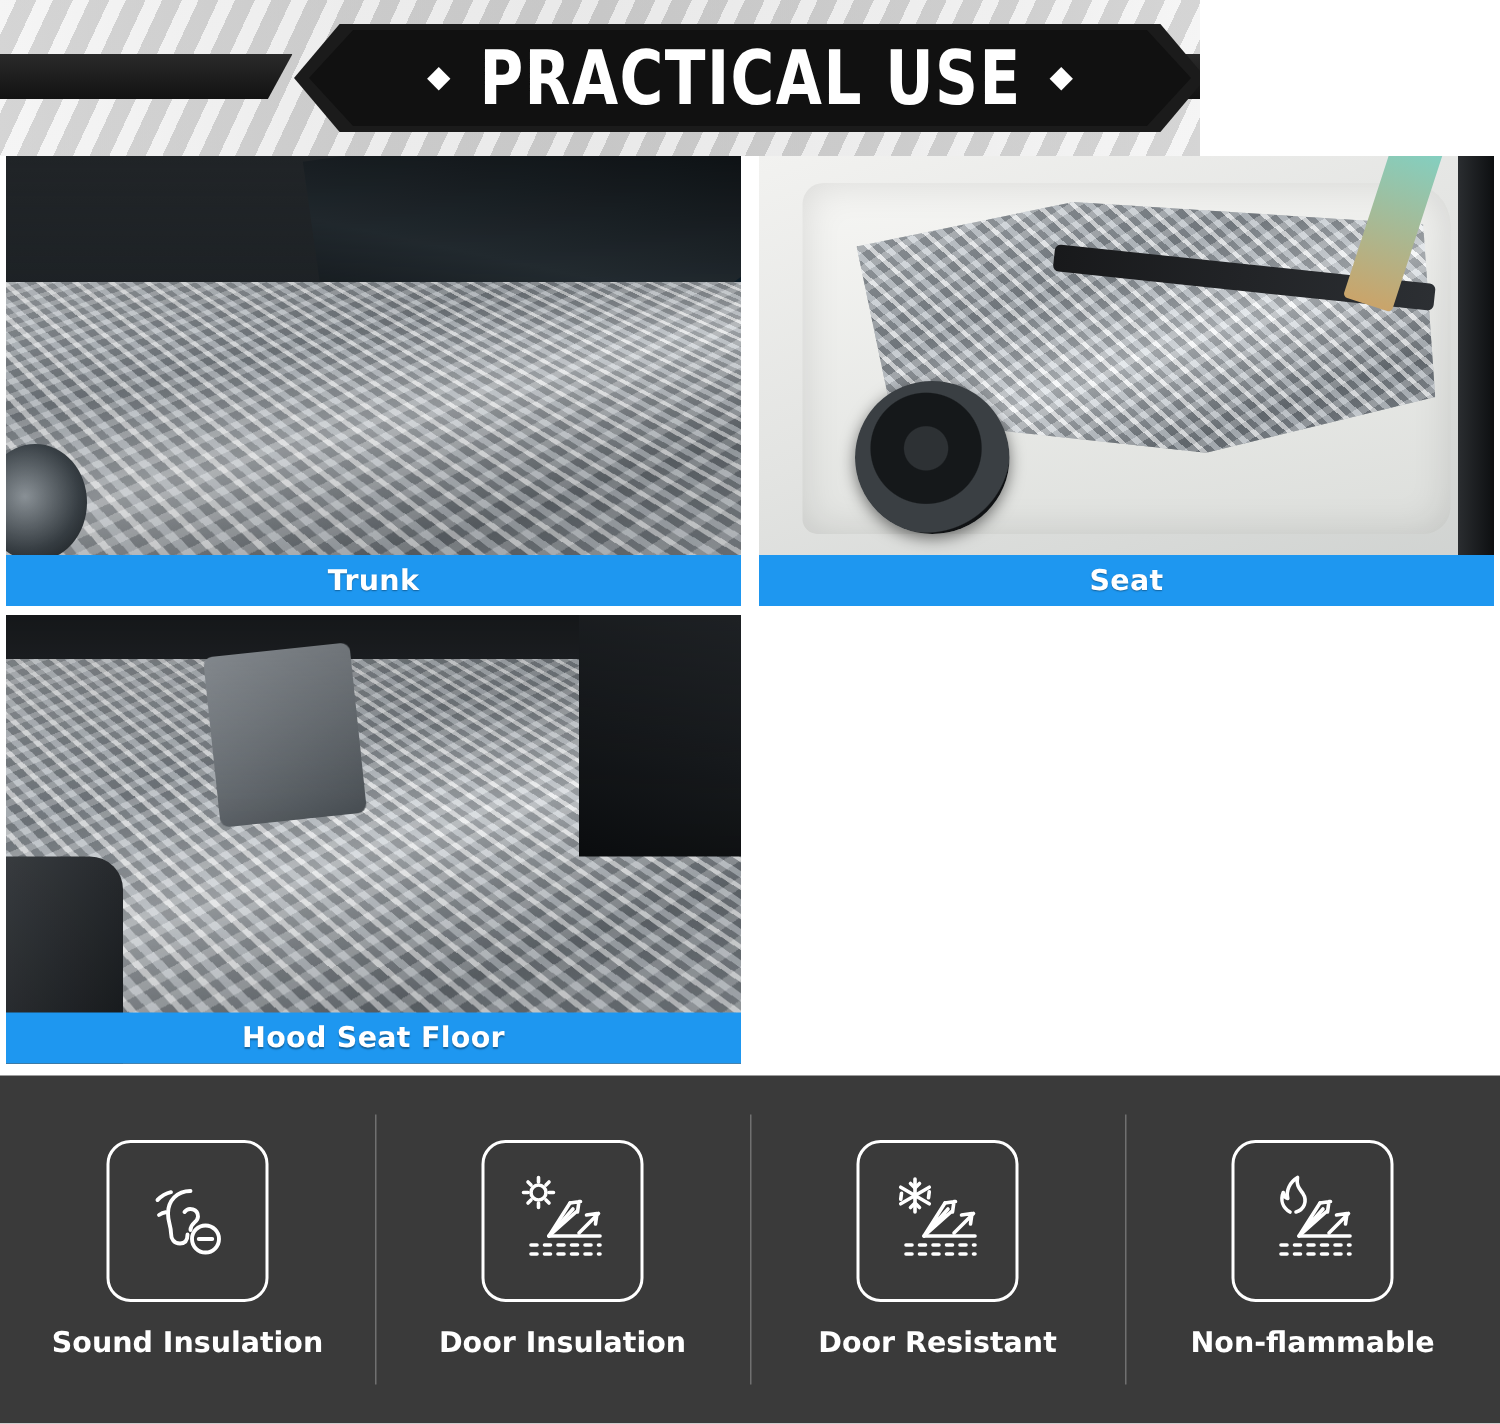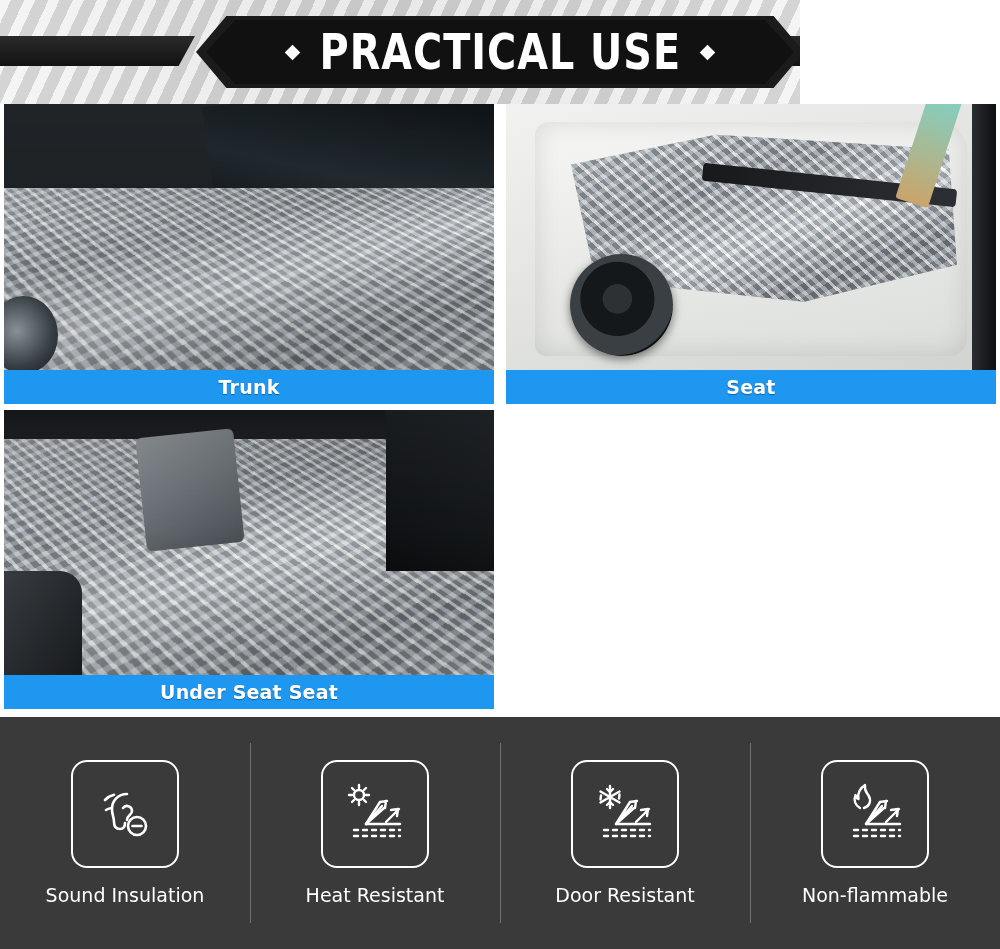--- a/index.html
+++ b/index.html
@@ -181,21 +181,21 @@
     position: absolute; left: 0; top: 26px; bottom: 26px;
     width: 1px; background: rgba(255,255,255,.28);
   }
   .feature .icon-box {
     width: 108px; height: 108px;
     border: 2.5px solid #fff;
     border-radius: 16px;
     display: flex; align-items: center; justify-content: center;
   }
   .feature .label {
-    color: #fff; font-size: 19px; font-weight: 400;
+    color: #fff; font-size: 19px; font-weight: 700;
     font-family: "DejaVu Sans", sans-serif;
     white-space: nowrap;
   }
   svg { display: block; }
 </style>
 </head>
 <body>
 
 <div class="page">
 
@@ -245,21 +245,21 @@
     <div class="cell">
       <div class="photo">
         <div class="floor-bg"></div>
         <div class="floor-foil foil"></div>
         <div class="floor-console"></div>
         <div class="floor-door"></div>
         <div class="floor-seat"></div>
         <div class="dark-veil" style="opacity:.35"></div>
       </div>
       <div class="caption-bar">
-        <span class="caption-text">Under Seat Seat</span>
+        <span class="caption-text">Hood Seat Floor</span>
       </div>
     </div>
 
   </div>
 
   <div class="features">
 
     <div class="feature">
       <div class="icon-box">
         <svg width="64" height="64" viewBox="0 0 64 64" fill="none" stroke="#ffffff" stroke-width="2.6" stroke-linecap="round">
@@ -280,21 +280,21 @@
           <path d="M17 3v3M17 20v3M7 13h3M24 13h3M10 6l2 2M24 6l-2 2M10 20l2-2M24 20l-2-2"></path>
           <path d="M24 42L38 20"></path>
           <path d="M24 42l16-18"></path>
           <path d="M24 42L42 26"></path>
           <path d="M38 20l7-1M44 19l-1 7"></path>
           <path d="M44 40l13-13M56 27l-7 1M56 27l-1 7"></path>
           <path d="M24 42h34"></path>
           <path d="M12 48h46M12 54h46" stroke-dasharray="4 5"></path>
         </svg>
       </div>
-      <span class="label">Heat Resistant</span>
+      <span class="label">Door Insulation</span>
     </div>
 
     <div class="feature">
       <div class="icon-box">
         <svg width="66" height="64" viewBox="0 0 66 64" fill="none" stroke="#ffffff" stroke-width="2.4" stroke-linecap="round">
           <g transform="translate(18,15)">
             <path d="M0 -11V11M-9.5 -5.5L9.5 5.5M-9.5 5.5L9.5 -5.5"></path>
             <path d="M-3 -8l3 3 3-3M-3 8l3-3 3 3"></path>
             <path d="M-9 -1.5l-.5 4M9 1.5l.5-4"></path>
           </g>

